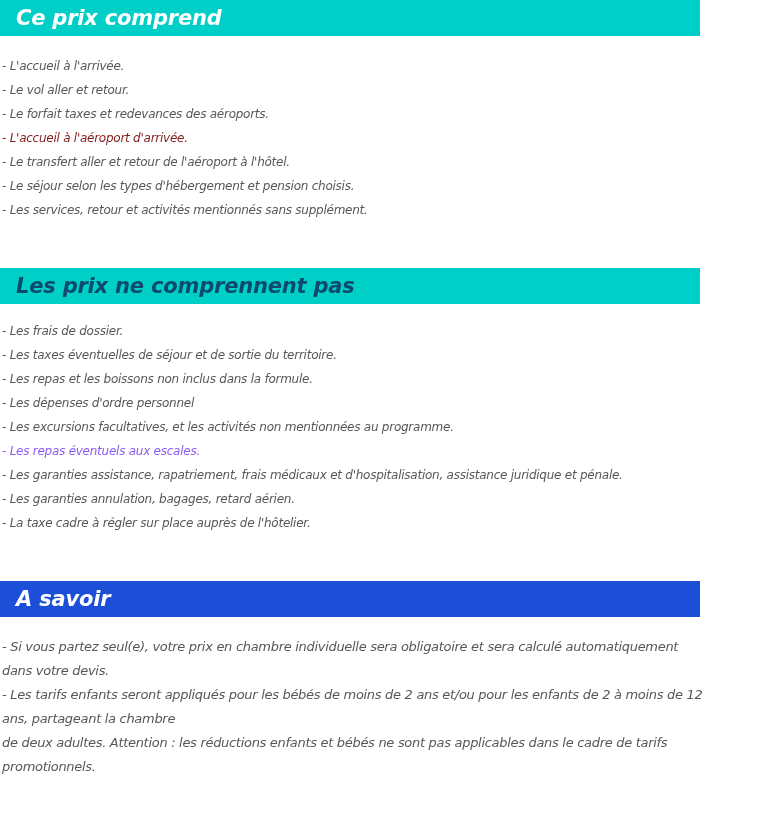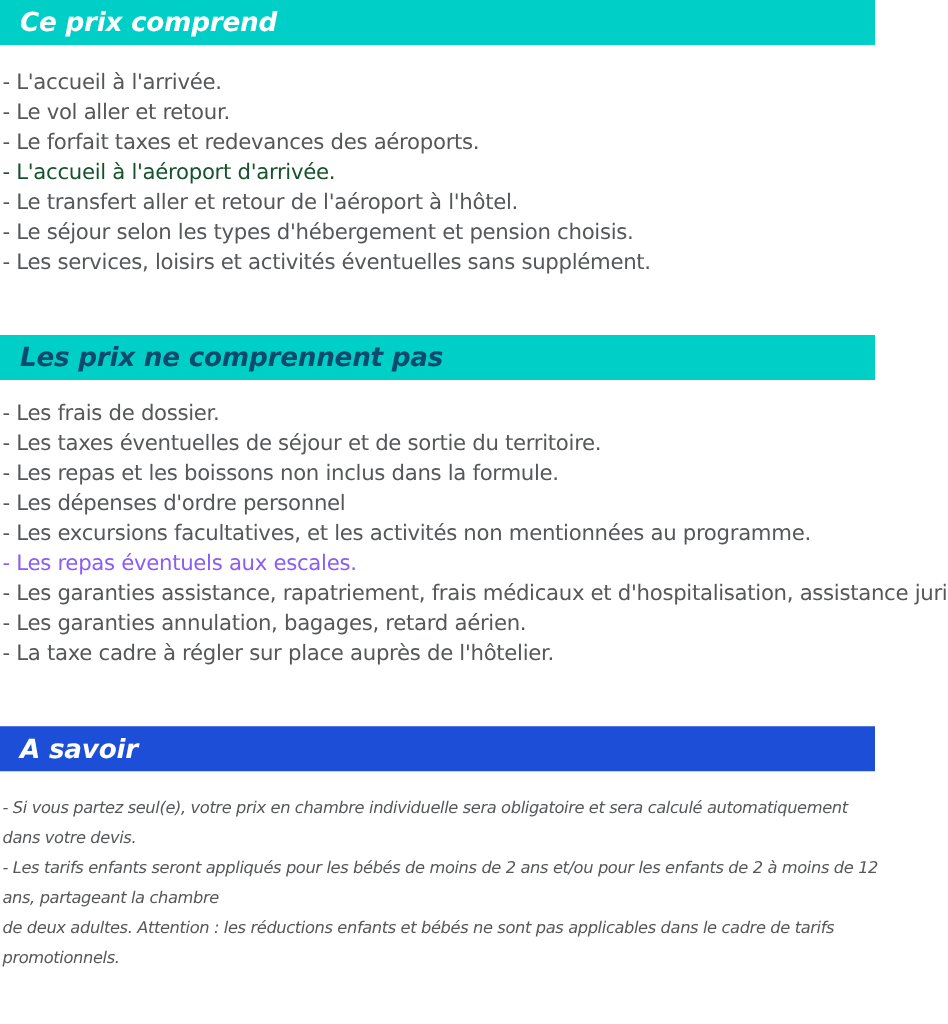--- a/index.html
+++ b/index.html
@@ -42,21 +42,22 @@
     white-space: nowrap;
   }
 
   
   .section-body {
     padding: 0 2px 0 2px;
   }
   .line {
     color: #555759;
     font-family: "DejaVu Sans", sans-serif;
-    font-size: 17px;
+    font-style: italic;
+    font-size: 12px;
     line-height: 24px;
     letter-spacing: -0.25px;
     white-space: nowrap;
   }
   .para {
     color: #555759;
     font-family: "DejaVu Sans", sans-serif;
     font-style: italic;
     font-size: 13px;
     line-height: 24px;
@@ -76,24 +77,24 @@
 <div class="page" style="background: rgb(255, 255, 255);">
 
   <div class="section-bar" style="background: rgb(0, 207, 200);">
     <span class="section-title" style="color: rgb(255, 255, 255);">Ce prix comprend</span>
   </div>
   <div class="gap-after-bar-1"></div>
   <div class="section-body">
     <div class="line" style="color: rgb(85, 87, 89);">- L'accueil à l'arrivée.</div>
     <div class="line" style="color: rgb(85, 87, 89);">- Le vol aller et retour.</div>
     <div class="line" style="color: rgb(85, 87, 89);">- Le forfait taxes et redevances des aéroports.</div>
-    <div class="line" style="color: #14532d;">- L'accueil à l'aéroport d'arrivée.</div>
+    <div class="line" style="color: #7f1d1d;">- L'accueil à l'aéroport d'arrivée.</div>
     <div class="line" style="color: rgb(85, 87, 89);">- Le transfert aller et retour de l'aéroport à l'hôtel.</div>
     <div class="line" style="color: rgb(85, 87, 89);">- Le séjour selon les types d'hébergement et pension choisis.</div>
-    <div class="line" style="color: rgb(85, 87, 89);">- Les services, loisirs et activités éventuelles sans supplément.</div>
+    <div class="line" style="color: rgb(85, 87, 89);">- Les services, retour et activités mentionnés sans supplément.</div>
   </div>
   <div class="gap-after-list-1"></div>
 
   <div class="section-bar" style="background: rgb(0, 207, 200);">
     <span class="section-title" style="color: #0c4a6e;">Les prix ne comprennent pas</span>
   </div>
   <div class="gap-after-bar-2"></div>
   <div class="section-body">
     <div class="line" style="color: rgb(85, 87, 89);">- Les frais de dossier.</div>
     <div class="line" style="color: rgb(85, 87, 89);">- Les taxes éventuelles de séjour et de sortie du territoire.</div>

